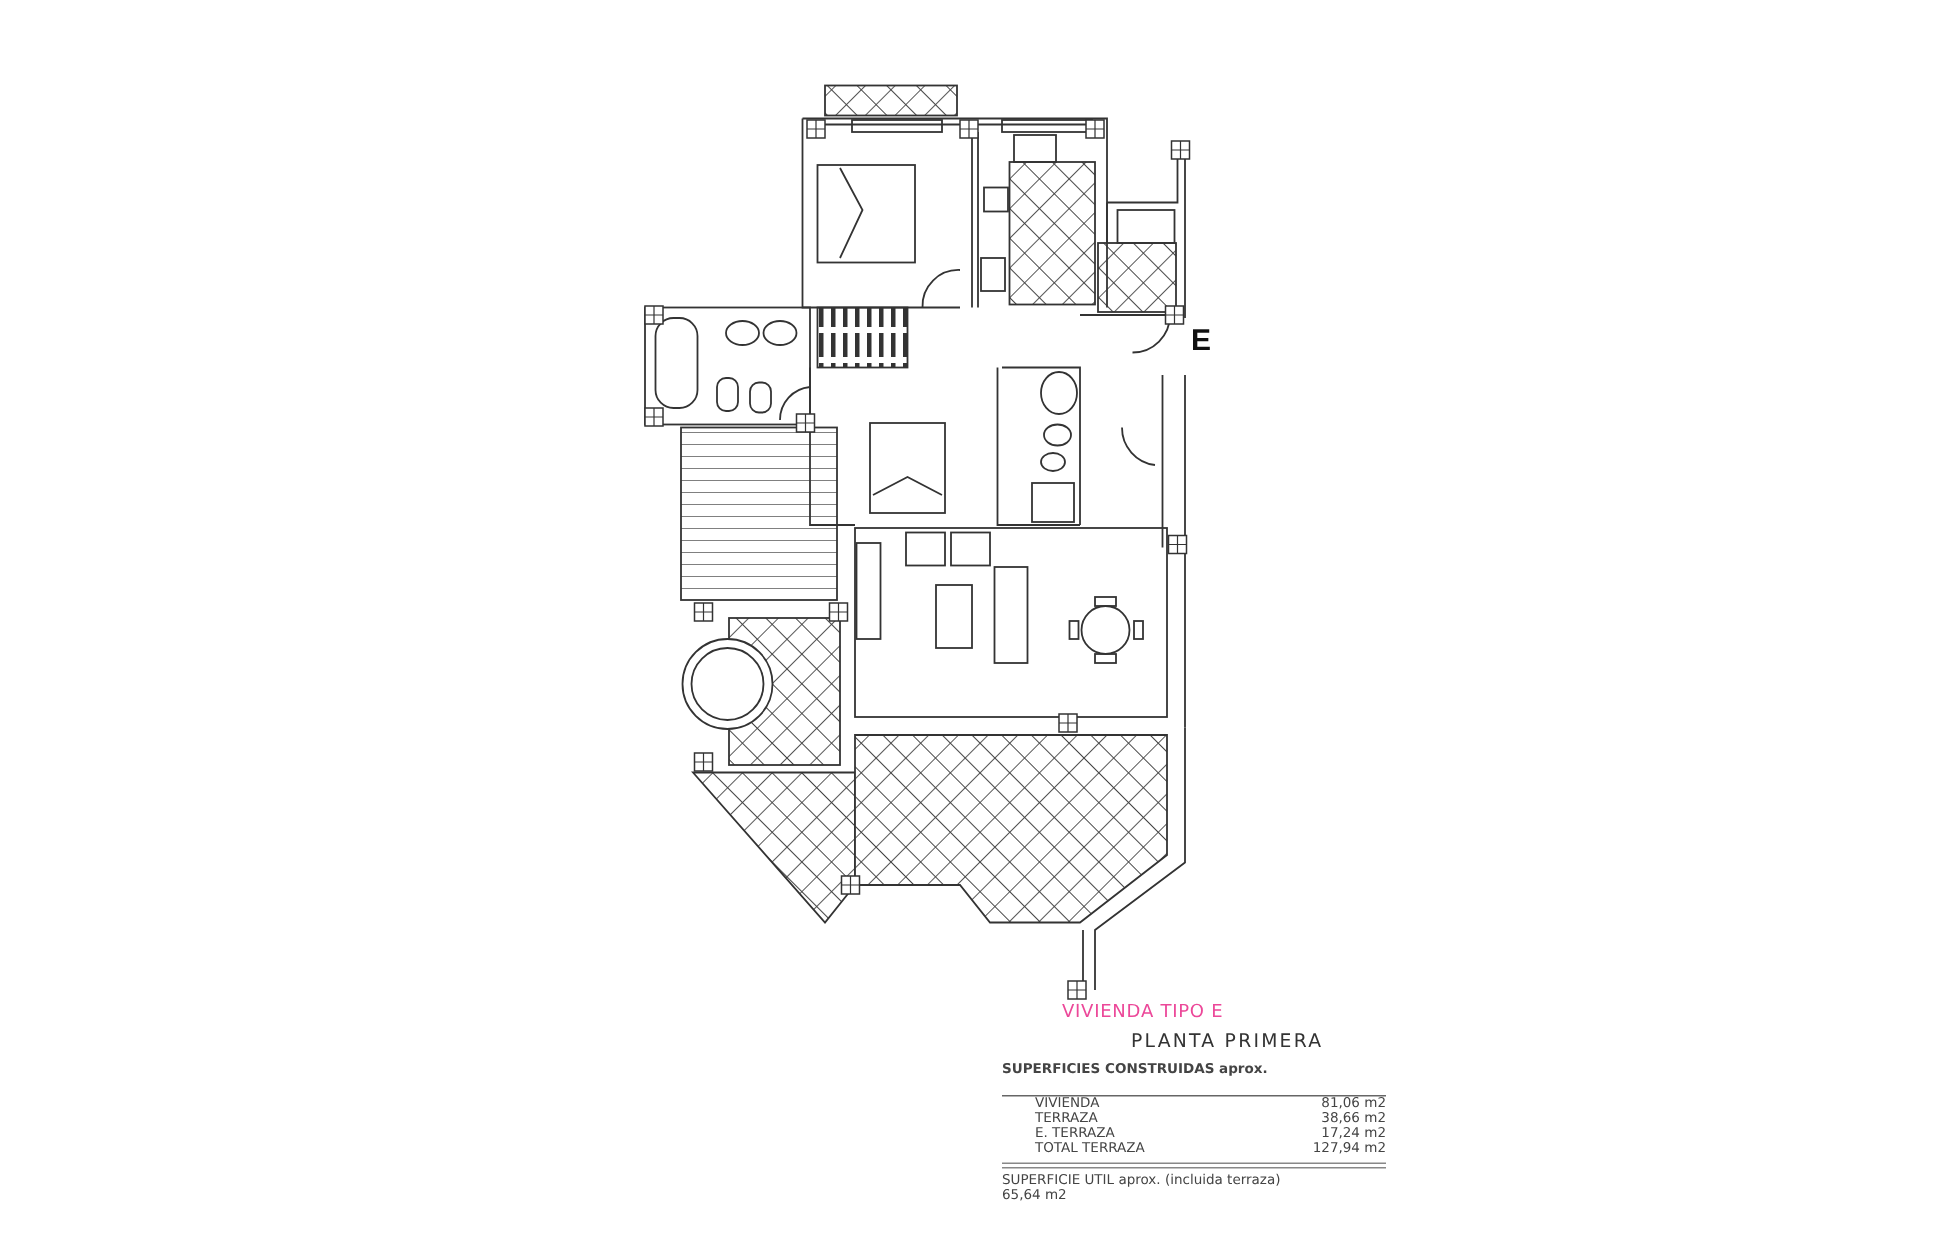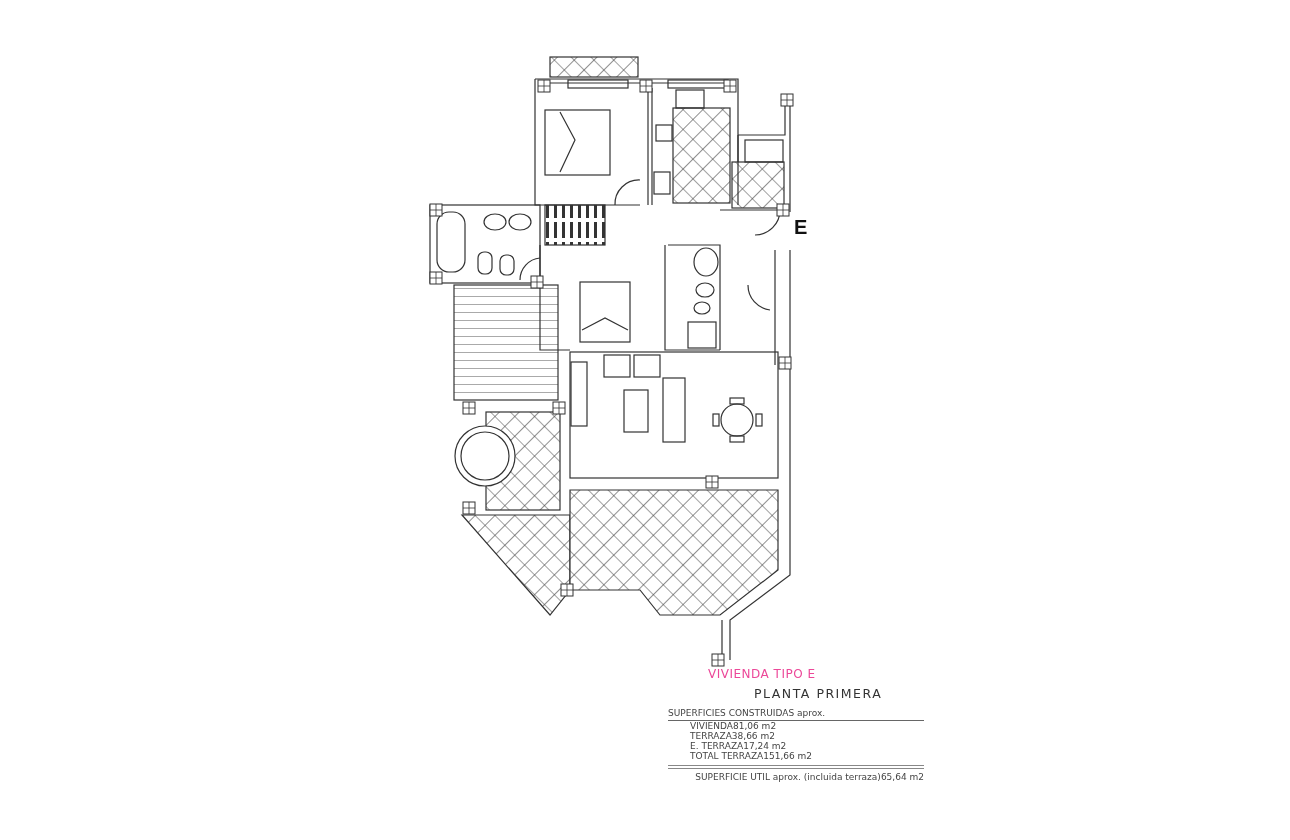--- a/index.html
+++ b/index.html
@@ -2,24 +2,24 @@
 <html><head>
 <meta charset="utf-8">
 <style>
   html, body { margin:0; padding:0; background:#ffffff; }
   body { width:1290px; height:840px; position:relative; overflow:hidden; font-family:"DejaVu Sans", sans-serif; color:#222; }
   #plan { position:absolute; left:0; top:0; }
   .lbl-e { position:absolute; left:794px; top:216px; font-family:"Liberation Sans", sans-serif; font-weight:bold; font-size:20px; color:#111; }
   .title { position:absolute; left:708px; top:667px; font-size:12px; letter-spacing:0.5px; color:#ec4899; }
   .subtitle { position:absolute; left:726px; top:686px; font-size:12.5px; letter-spacing:1.5px; color:#333;margin-left:28px; }
   .table { position:absolute; left:668px; top:708px; width:256px; font-size:9px; color:#444; }
-  .thead { border-bottom:1px solid #666; padding-bottom:2px; }
-  .row { display:flex; padding-left:22px; line-height:10px; }
+  .thead { border-bottom:1px solid #666; padding-bottom:12px;font-weight:bold; }
+  .row { display:flex; justify-content:space-between; padding-left:22px; line-height:10px; }
   .total-rule { border-top:1px solid #888; margin-top:4px; height:2px; border-bottom:1px solid #888; }
-  .foot { display:flex; justify-content:flex-end; margin-top:3px; }
+  .foot { display:flex; justify-content:flex-start; margin-top:3px;flex-direction:column; }
 </style>
 </head>
 <body>
 
 <svg id="plan" width="1290" height="840" viewBox="0 0 1290 840">
   <defs>
     <pattern id="tile" width="14" height="14" patternUnits="userSpaceOnUse" patternTransform="rotate(45)">
       <rect width="14" height="14" fill="#fff"></rect>
       <path d="M0 0 H14 M0 0 V14" stroke="#444" stroke-width="1.2"></path>
     </pattern>
@@ -140,20 +140,20 @@
   <div class="row">
       <span>TERRAZA</span>
       <span>38,66 m2</span>
     </div>
   <div class="row">
       <span>E. TERRAZA</span>
       <span>17,24 m2</span>
     </div>
   <div class="row">
       <span>TOTAL TERRAZA</span>
-      <span>151,66 m2</span>
+      <span>127,94 m2</span>
     </div>
   <div class="total-rule"></div>
   <div class="foot">
       <span>SUPERFICIE UTIL aprox. (incluida terraza)</span>
       <span>65,64 m2</span>
     </div>
 </div>
 
 </body></html>

